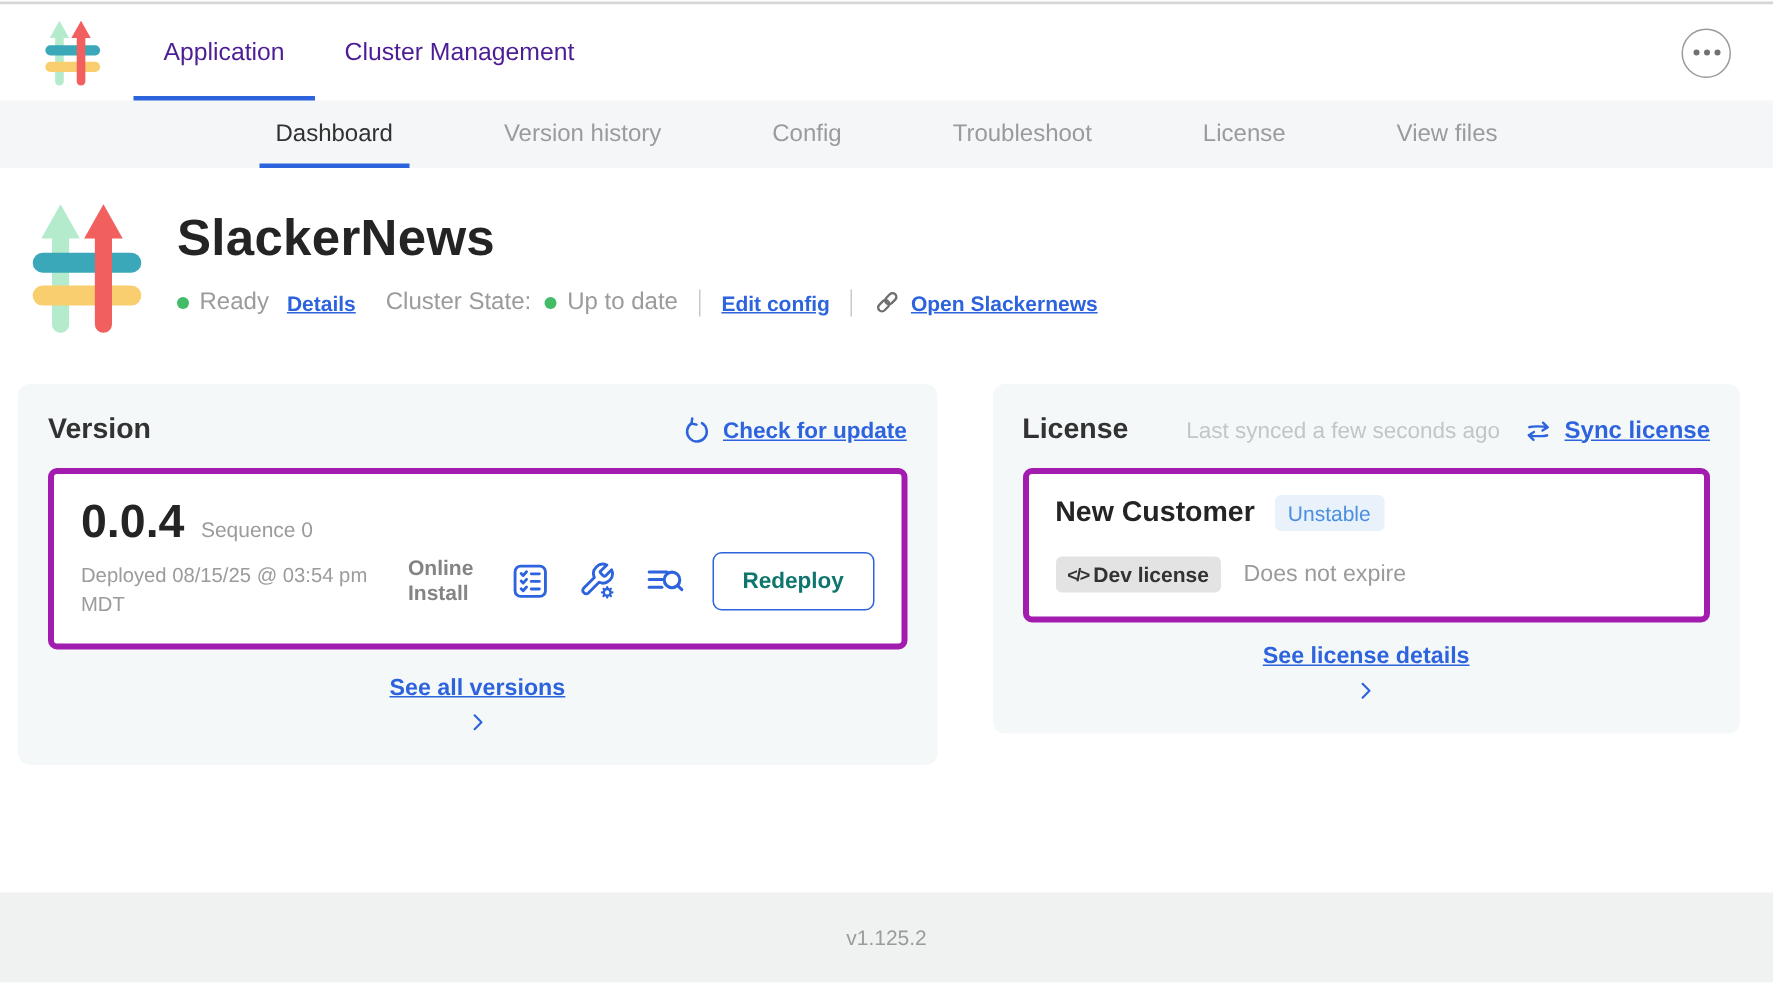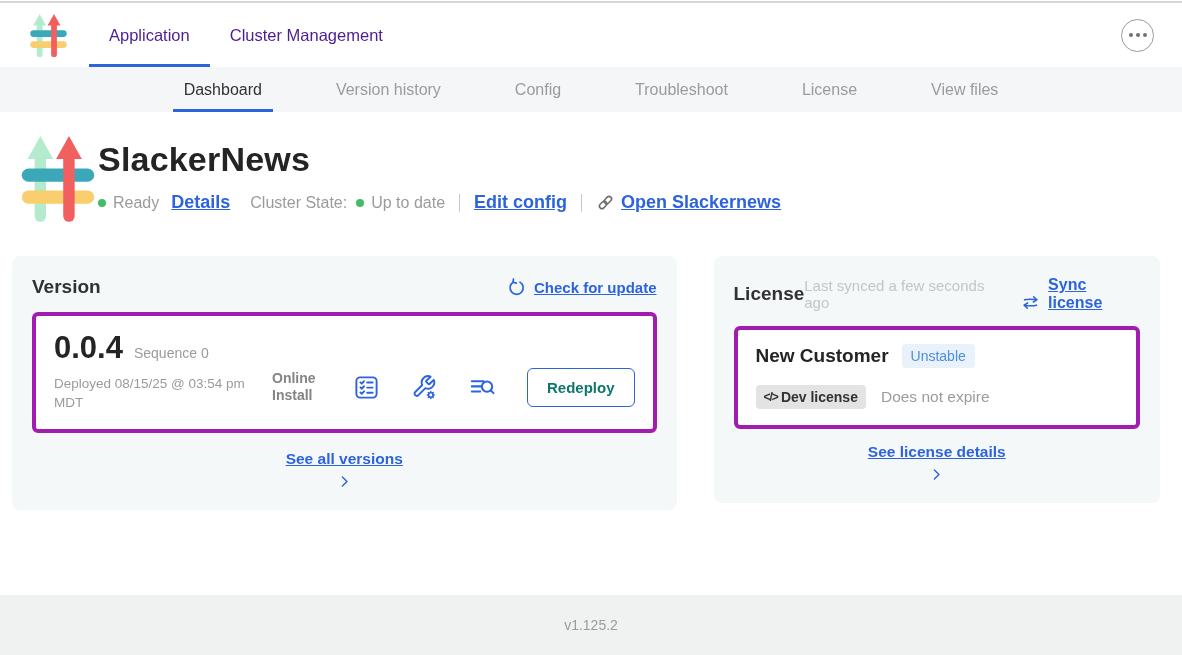--- a/index.html
+++ b/index.html
@@ -51,25 +51,25 @@
   }
   .subnav-tab.active { color: #323232; }
   .subnav-tab.active::after {
     content: ""; position: absolute; left: 26px; right: 26px; bottom: 0;
     height: 3px; background: #2d63dd;
   }
 
   
   .app-header { display: flex; margin: 18px 18px 30px 18px; }
   .app-logo { width: 80px; height: 96px; flex: none; }
-  .app-head-right { margin-left: 0; }
+  .app-head-right { margin-left: 20px; }
   .app-title { font-size: 34px; font-weight: bold; color: #242424; margin-top: 10px; letter-spacing: .2px; }
   .status-row { display: flex; align-items: center; margin-top: 13px; font-size: 16px; color: #9b9b9b; }
   .dot { width: 8px; height: 8px; border-radius: 50%; background: #44bb66; margin-right: 7px; flex: none; }
-  .status-row .sm-link { font-size: 18px; }
+  .status-row .sm-link { font-size: 14px; }
   .v-divider { width: 1px; height: 18px; background: #c6c9cc; margin: 0 14px; }
   .gap-l { margin-left: 20px; }
   .gap-s { margin-left: 12px; }
   .link-icon-wrap { display: inline-flex; align-items: center; margin-right: 6px; color: #6e6e6e; }
 
   
   .cards { display: flex; align-items: flex-start; gap: 37px; padding: 0 22px 0 12px; }
   .card {
     flex: 1 1 0; background: #f4f8f9; border-radius: 8px; padding: 20px;
   }
@@ -88,21 +88,21 @@
   .version-inner { display: flex; }
   .ver-row { display: flex; align-items: baseline; }
   .ver-number { font-size: 31px; font-weight: bold; color: #242424; }
   .ver-seq { font-size: 14px; color: #9b9b9b; margin-left: 11px; }
   .deployed-badge {
     display: inline-block; margin-top: 9px;
     background: #3fc383; color: #fff; font-size: 13.5px;
     padding: 4px 8px; border-radius: 4px;
   }
   .deployed-at { margin-top: 9px; font-size: 13.5px; color: #9b9b9b; width: 218px; line-height: 1.4; }
-  .ver-controls { margin-left: auto; display: flex; align-items: center; gap: 31px; margin-top: 32px; }
+  .ver-controls { margin-left: auto; display: flex; align-items: center; gap: 18px; margin-top: 32px; }
   .install-type { font-size: 14px; font-weight: bold; color: #848484; width: 50px; line-height: 1.25; }
   .action-icon { color: #2d63dd; display: inline-flex; cursor: pointer; }
   .redeploy-btn {
     background: #fff; border: 1.5px solid #2d63dd; color: #0f766e;
     font-family: "Liberation Sans", sans-serif;
     font-size: 15px; font-weight: bold; padding: 10px 19px; border-radius: 6px; cursor: pointer;
   }
   .card-foot-link { margin-top: 17px; display: flex; align-items: center; gap: 5px; flex-direction: column; }
   .card-foot-link a { font-size: 15.5px; }
   .chev { color: #2d63dd; display: inline-flex; }

